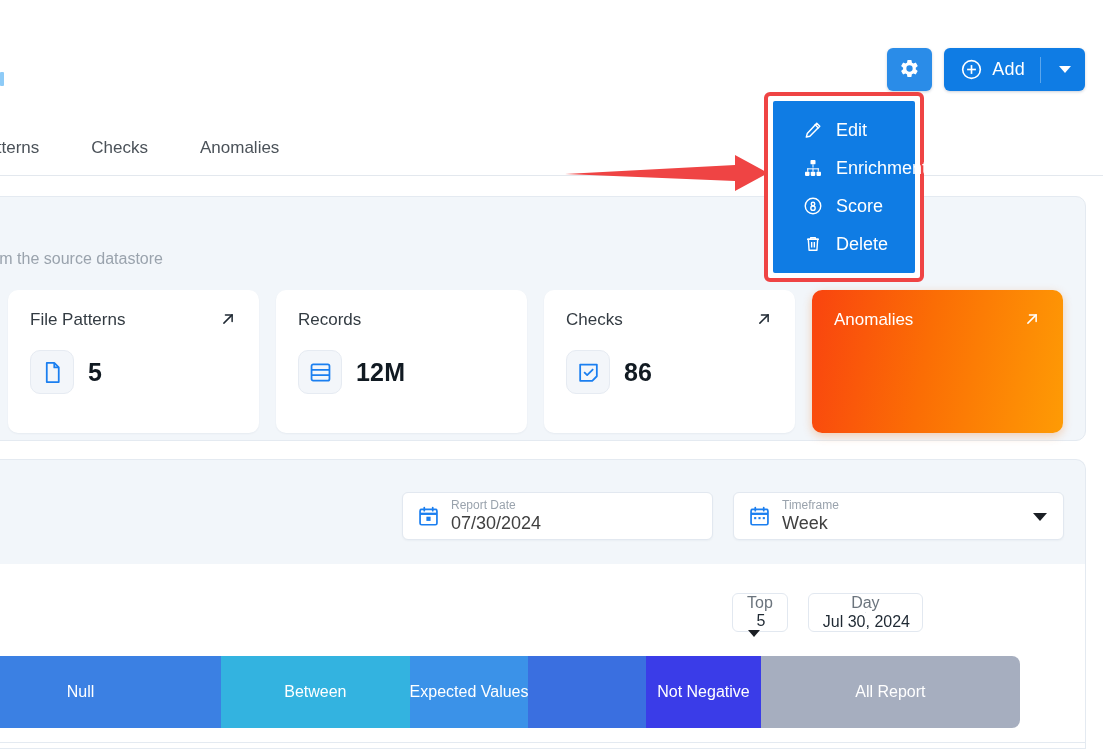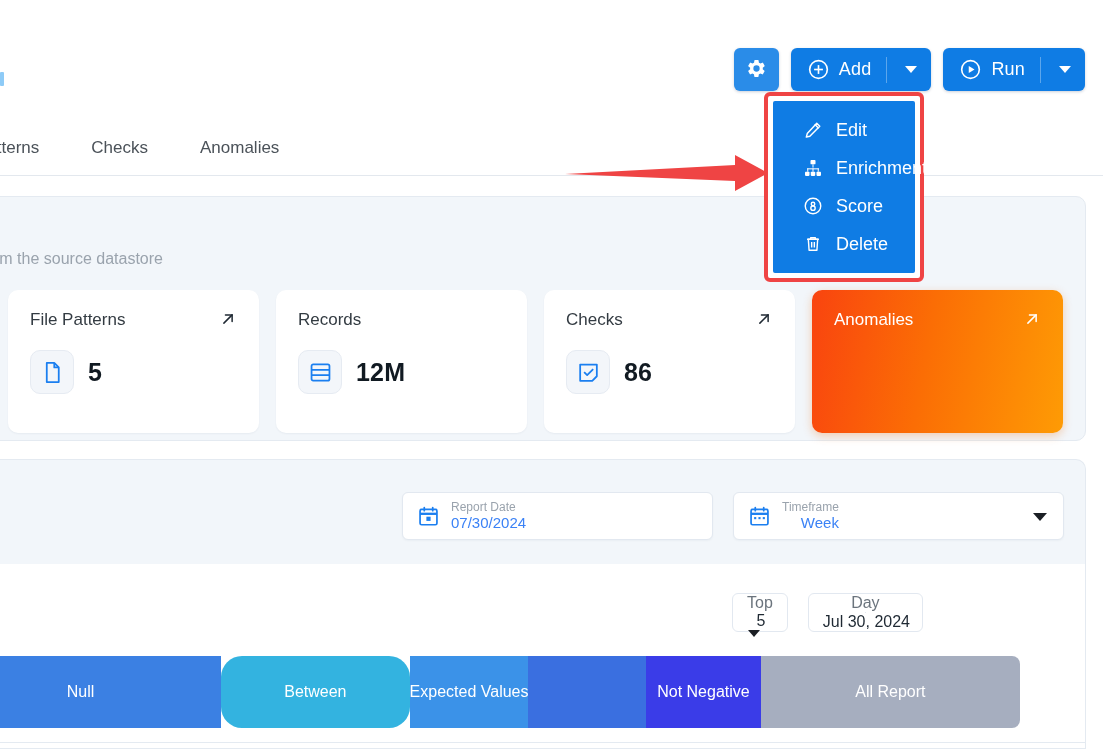--- a/index.html
+++ b/index.html
@@ -119,21 +119,21 @@
   .field {
     height: 48px; background:#ffffff; border:1px solid #e2e8f0; border-radius: 6px;
     display:flex; align-items:center; gap: 11px; padding: 0 14px; position:relative;
     box-shadow: 0 1px 2px rgba(20,40,70,.04);
   }
   #field-report { width: 311px; }
   #field-timeframe { width: 331px; }
   .field .cal svg { width: 23px; height: 23px; display:block;}
   .field-texts { display:flex; flex-direction:column; justify-content:center; line-height:1.05;}
   .field-label { font-size: 12px; color:#9aa3ad; margin-bottom: 2px;}
-  .field-value { font-size: 15px; color:#3b82f6;text-align:right; }
+  .field-value { font-size: 18px; color:#404040; }
   .field .fcaret { position:absolute; right:16px; top:20px; width:0;height:0;
     border-left:7px solid transparent;border-right:7px solid transparent;border-top:8px solid #1b1f24;}
 
   
   .pills { position:absolute; top: 593px; left: 732px; display:flex; gap: 20px; }
   .pill {
     height: 39px; background:#fff; border:1px solid #e2e8f0; border-radius:6px;
     display:flex; align-items:center; padding: 0 2px; flex-direction: column;
   }
   .pill .p-lbl { font-size:16px; color:#6b747d; padding: 0 12px; }
@@ -173,31 +173,20 @@
           <circle cx="12" cy="12" r="9.2"></circle>
             <line x1="12" y1="7.4" x2="12" y2="16.6"></line>
             <line x1="7.4" y1="12" x2="16.6" y2="12"></line>
         </svg>
       </span>
       <span class="lbl">Add</span>
       <span class="divider-v"></span>
       <span class="caret"></span>
     </button>
 
-    <button class="btn btn-split">
-      <span class="circ">
-        <svg viewBox="0 0 24 24" fill="none" stroke="#fff" stroke-width="1.7">
-          <circle cx="12" cy="12" r="9.2"></circle>
-            <path d="M10.2 8.4l6 3.6-6 3.6z" fill="#fff" stroke="none"></path>
-        </svg>
-      </span>
-      <span class="lbl">Run</span>
-      <span class="divider-v"></span>
-      <span class="caret"></span>
-    </button>
   </div>
 
   <div class="menu-wrap">
     <div class="menu-highlight">
       <div class="menu">
 
         <div class="menu-item">
           <span class="mi-icon">
             <svg viewBox="0 0 24 24" fill="none" stroke="#fff" stroke-width="1.8" stroke-linecap="round" stroke-linejoin="round">
               <path d="M16.5 3.9l3.6 3.6L8.2 19.4 4 20.5l1.1-4.2z"></path>
@@ -398,21 +387,21 @@
       <span class="p-lbl">Day</span>
       <span class="p-sep"></span>
       <span class="p-val">Jul 30, 2024</span>
     </div>
   </div>
 
   <div class="bar" id="stacked-bar">
       <div class="seg" style="flex: 282 0 0px; background: rgb(59, 128, 227);">
         <span>Null</span>
       </div>
-      <div class="seg" style="flex: 189 0 0px; background: rgb(51, 179, 224); border-radius: 21px;">
+      <div class="seg" style="flex: 189 0 0px; background: rgb(51, 179, 224);">
         <span>Between</span>
       </div>
       <div class="seg" style="flex: 116 0 0px; background: rgb(59, 146, 232);">
         <span>Expected Values</span>
       </div>
       <div class="seg" style="flex: 118 0 0px; background: rgb(58, 111, 224);">
         <span></span>
       </div>
       <div class="seg" style="flex: 115 0 0px; background: rgb(58, 60, 232);">
         <span>Not Negative</span>

